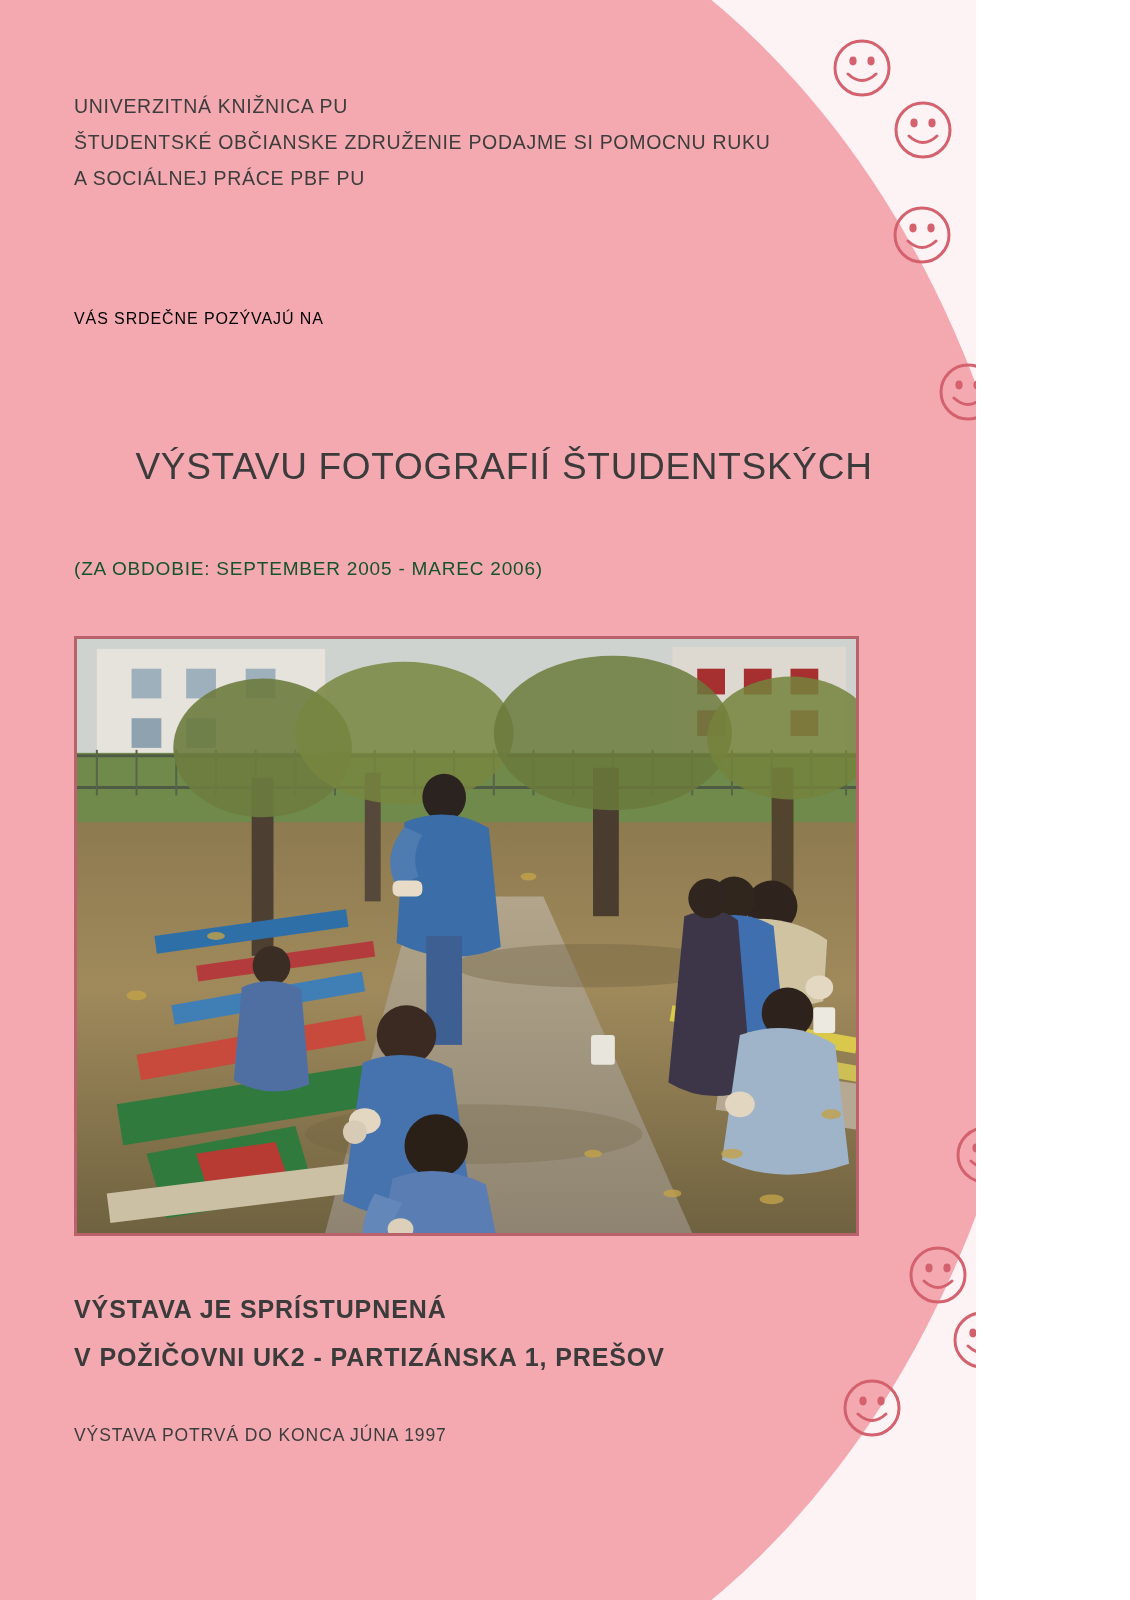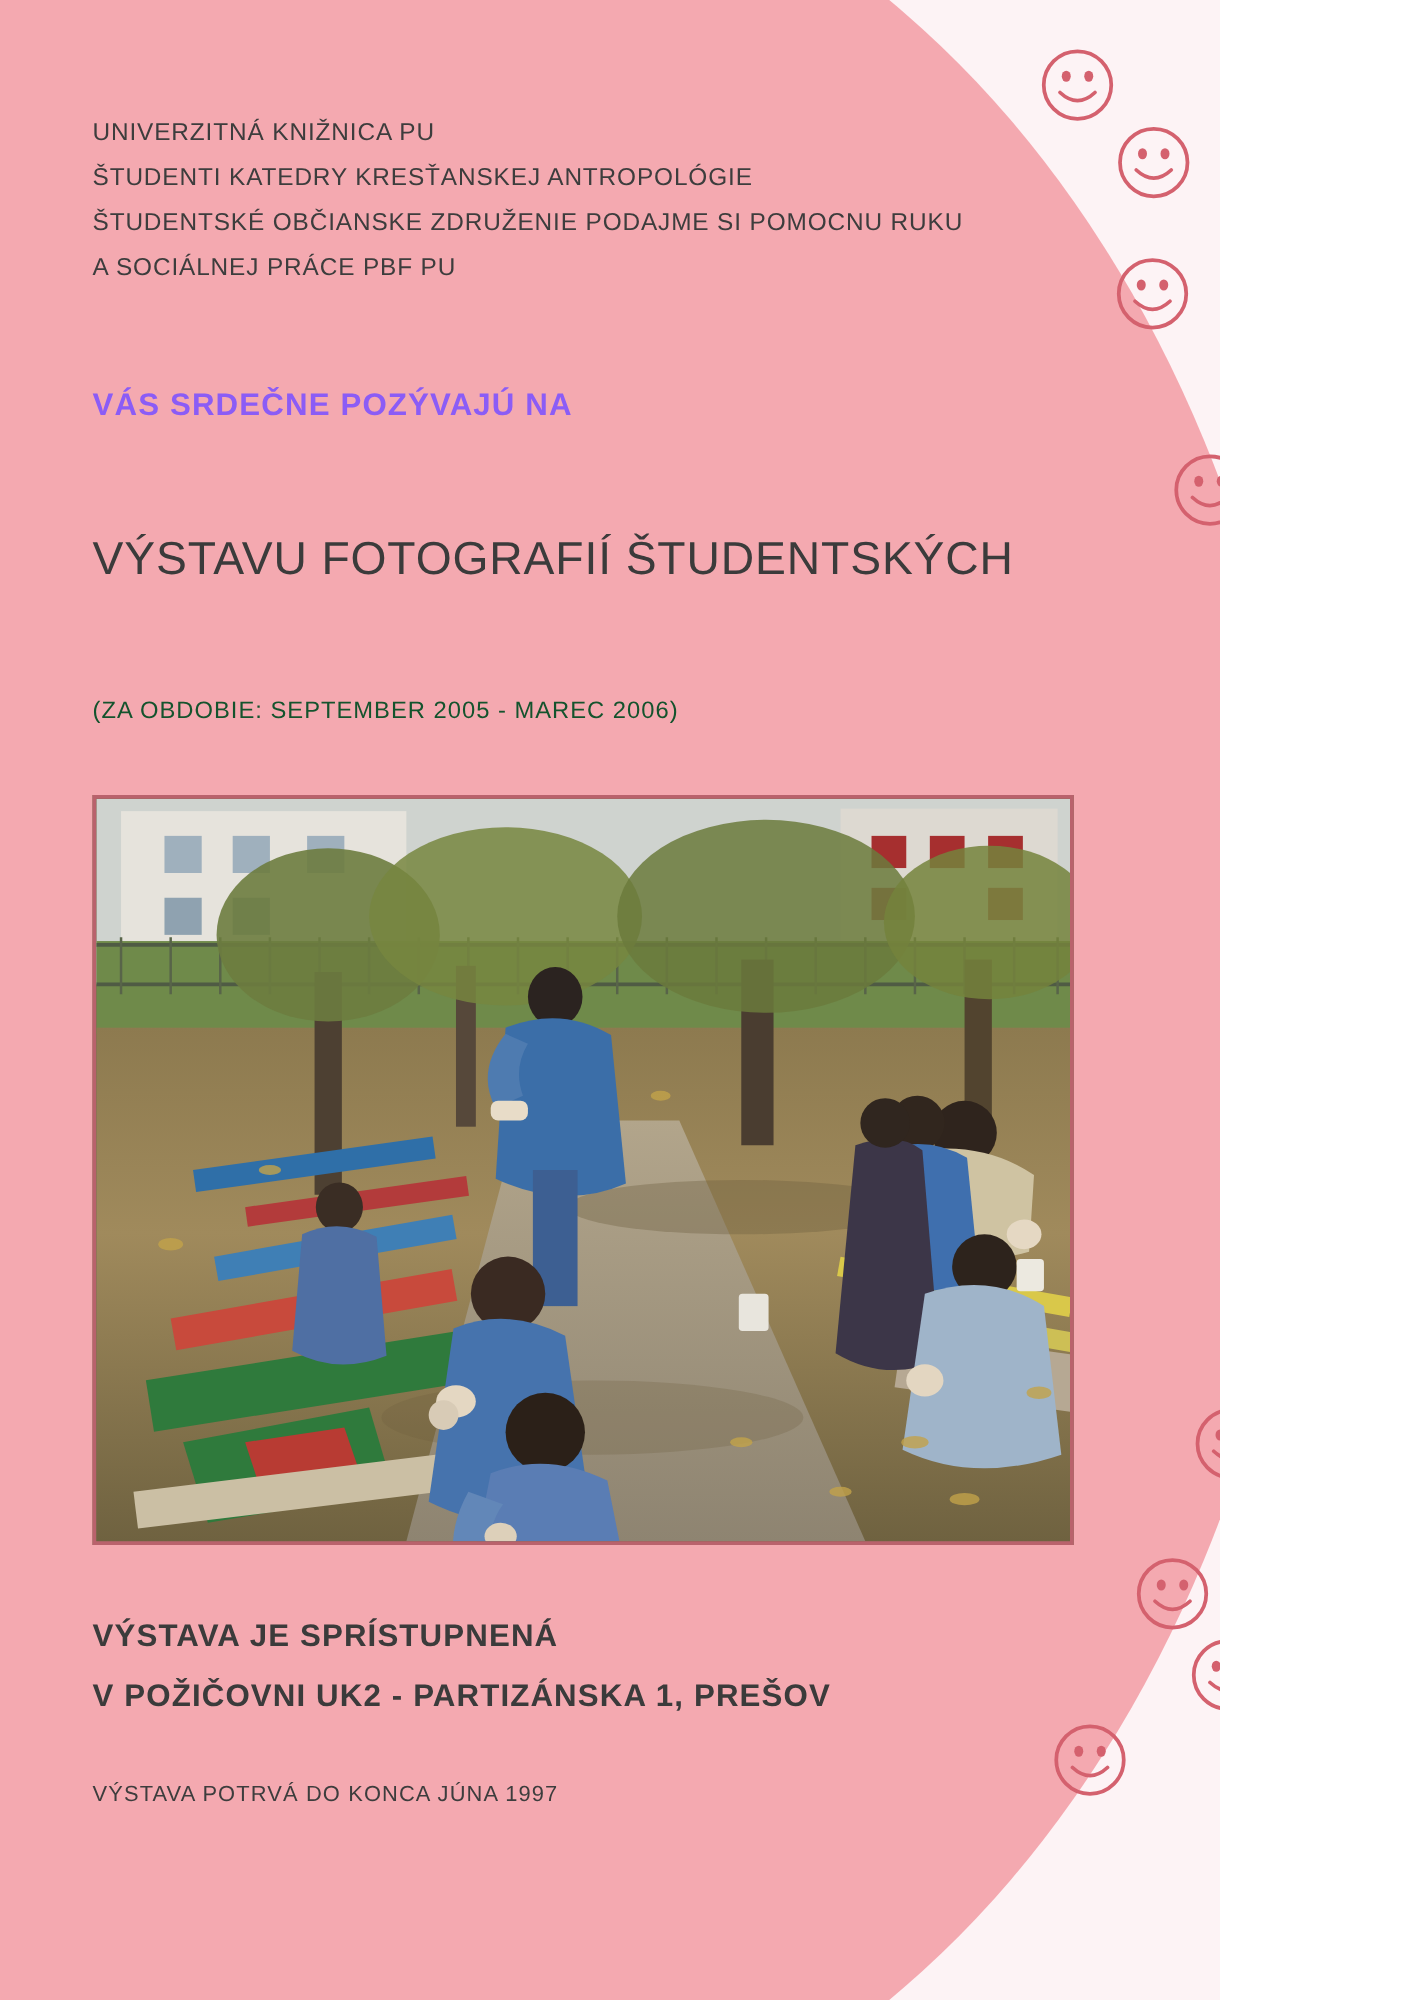--- a/index.html
+++ b/index.html
@@ -56,30 +56,30 @@
     font-size: 19.5px;
     line-height: 36px;
     color: #3d3d3d;
     letter-spacing: 0.7px;
     white-space: nowrap;
   }
   .invite {
     position: absolute;
     left: 74px;
     top: 310px;
-    font-size: 25px;
+    font-size: 16px;
     letter-spacing: 0.9px;
-    color: #8b5cf6;
-    font-weight: bold;
+    color: #000000;
   }
   .title {
     position: absolute;
     left: 74px;
-    top: 411px;
+    top: 431px;
     width: 860px;
+    text-align: center;
   }
   .title-line {
     font-size: 37px;
     line-height: 72px;
     color: #3b3b3b;
     letter-spacing: 0.7px;
     white-space: nowrap;
   }
   .period {
     position: absolute;
@@ -139,21 +139,20 @@
 
 <div id="poster">
 
   <div class="pink-shape"></div>
   <div class="pink-shape-2"></div>
 
   <div class="content">
 
     <div class="org-block">
       <div class="org-line txt">UNIVERZITNÁ KNIŽNICA PU</div>
-      <div class="org-line txt">ŠTUDENTI KATEDRY KRESŤANSKEJ ANTROPOLÓGIE</div>
       <div class="org-line txt">ŠTUDENTSKÉ OBČIANSKE ZDRUŽENIE PODAJME SI POMOCNU RUKU</div>
       <div class="org-line txt">A SOCIÁLNEJ PRÁCE PBF PU</div>
     </div>
 
     <div class="invite txt">VÁS SRDEČNE POZÝVAJÚ NA</div>
 
     <div class="title">
       <div class="title-line">VÝSTAVU FOTOGRAFIÍ ŠTUDENTSKÝCH</div>
     </div>
 

